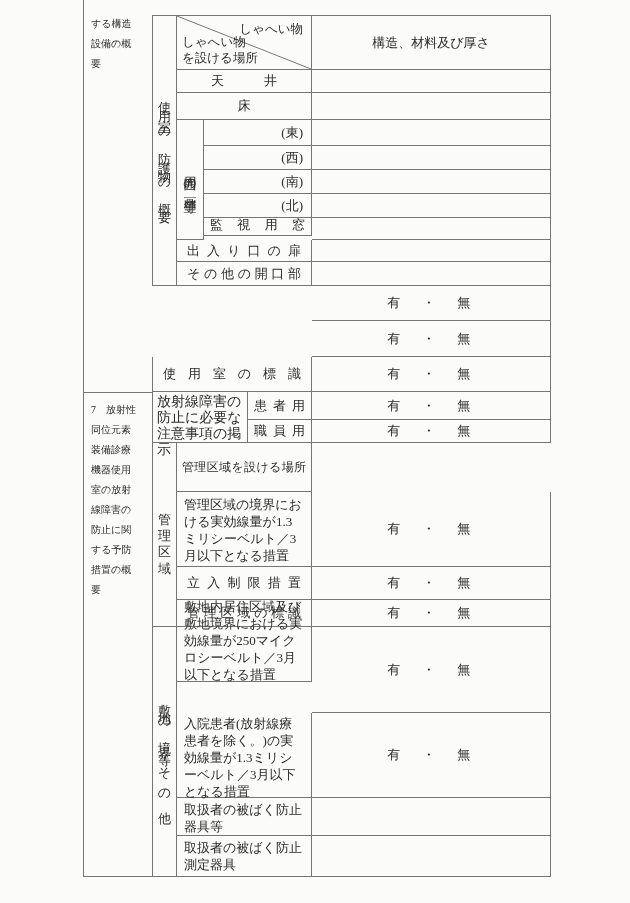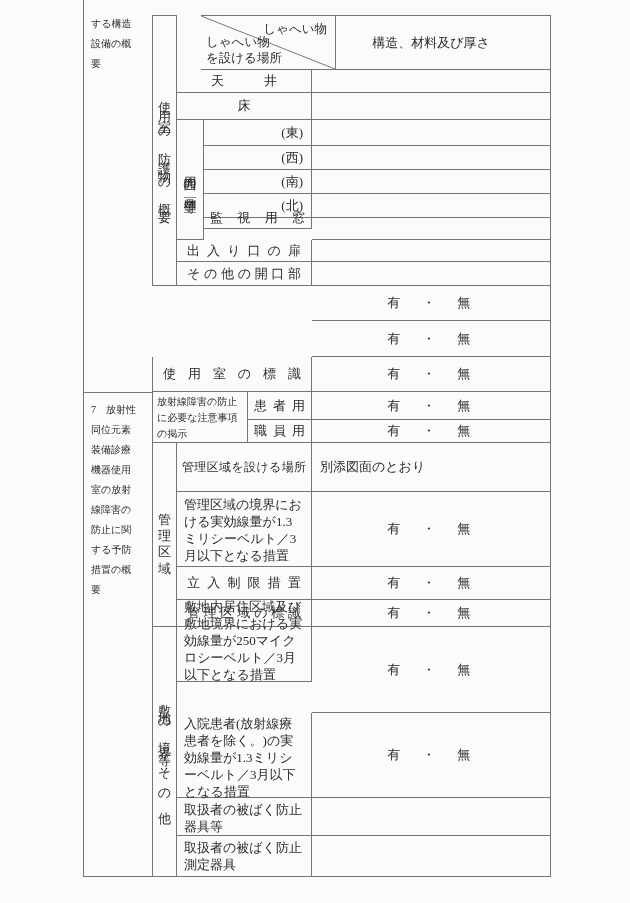--- a/index.html
+++ b/index.html
@@ -23,39 +23,39 @@
   .lab > span{display:block;width:100%;text-align:justify;text-align-last:justify;text-justify:inter-character;padding:0 10px;}
   .lab.pad-lg > span{padding:0 34px;}
   .lab.pad-sm > span{padding:0 6px;}
   .lab.fz12 > span{font-size:12px;padding:0 5px;white-space:nowrap;}
 
   .lab-c{display:flex;align-items:center;justify-content:center;}
   .lab-r{display:flex;align-items:center;justify-content:flex-end;padding-right:8px;}
 
   
   .para{line-height:17px;padding:3px 7px;}
-  .para.fz12{font-size:10px;line-height:16px;padding:2px 4px;}
+  .para.fz12{font-size:14px;line-height:16px;padding:2px 4px;}
 
   
   .seclab{white-space:pre-line;line-height:20px;padding:14px 0 0 7px;font-size:10px;}
 
   
   .vert{display:flex;align-items:center;justify-content:center;}
   .vert > span{writing-mode:vertical-rl;text-orientation:upright;line-height:1;}
   .v-protect > span{letter-spacing:9px;}
   .v-wall > span{letter-spacing:2px;}
   .v-kanri > span{letter-spacing:16px;}
   .v-shikichi > span{letter-spacing:7px;}
 
   
   .val{display:flex;align-items:center;justify-content:center;letter-spacing:.35em;}
   .val-left{display:flex;align-items:center;padding-left:8px;}
 
   
-  .diag{overflow:hidden;margin-left:24px;}
+  .diag{overflow:hidden;}
   .diag svg{position:absolute;left:0;top:0;width:100%;height:100%;}
   .diag .tr{position:absolute;right:8px;top:5px;font-size:12.5px;}
   .diag .blc{position:absolute;left:5px;bottom:3px;font-size:12.5px;line-height:16px;white-space:pre-line;}
 </style>
 </head>
 <body>
 
 <div class="page">
 
   <div class="cell bl bb seclab" style="left:83px;top:0;width:69px;height:393px">する構造
@@ -98,21 +98,21 @@
     </div>
 
   <div class="cell br bb lab-r" style="left:204px;top:120px;width:108px;height:26px">(東)</div>
   <div class="cell br bb" style="left:312px;top:120px;width:239px;height:26px"></div>
   <div class="cell br bb lab-r" style="left:204px;top:146px;width:108px;height:24px">(西)</div>
   <div class="cell br bb" style="left:312px;top:146px;width:239px;height:24px"></div>
   <div class="cell br bb lab-r" style="left:204px;top:170px;width:108px;height:24px">(南)</div>
   <div class="cell br bb" style="left:312px;top:170px;width:239px;height:24px"></div>
   <div class="cell br bb lab-r" style="left:204px;top:194px;width:108px;height:24px">(北)</div>
   <div class="cell br bb" style="left:312px;top:194px;width:239px;height:24px"></div>
-  <div class="cell br bb lab pad-sm" style="left:204px;top:207px;width:108px;height:22px">
+  <div class="cell br bb lab pad-sm" style="left:204px;top:214px;width:108px;height:22px">
       <span>監視用窓</span>
     </div>
   <div class="cell br bb" style="left:312px;top:218px;width:239px;height:22px"></div>
 
   <div class="cell br bb lab" style="left:177px;top:240px;width:135px;height:22px">
       <span>出入り口の扉</span>
     </div>
   <div class="cell br bb" style="left:312px;top:240px;width:239px;height:22px"></div>
   <div class="cell br bb lab" style="left:177px;top:262px;width:135px;height:24px">
       <span>その他の開口部</span>
@@ -136,21 +136,20 @@
     </div>
   <div class="cell br bb val" style="left:312px;top:420px;width:239px;height:23px">有　・　無</div>
 
   <div class="cell bl br bb vert v-kanri" style="left:152px;top:443px;width:25px;height:184px">
       <span>管理区域</span>
     </div>
 
   <div class="cell br bb lab fz12" style="left:177px;top:443px;width:135px;height:49px">
       <span>管理区域を設ける場所</span>
     </div>
-  <div class="cell br bb val-left" style="left:312px;top:443px;width:239px;height:49px">別添図面のとおり</div>
 
   <div class="cell br bb para" style="left:177px;top:492px;width:135px;height:75px;padding-top:4px">管理区域の境界における実効線量が1.3ミリシーベルト／3月以下となる措置</div>
   <div class="cell br bb val" style="left:312px;top:492px;width:239px;height:75px">有　・　無</div>
 
   <div class="cell br bb lab" style="left:177px;top:567px;width:135px;height:33px">
       <span>立入制限措置</span>
     </div>
   <div class="cell br bb val" style="left:312px;top:567px;width:239px;height:33px">有　・　無</div>
 
   <div class="cell br bb lab" style="left:177px;top:600px;width:135px;height:27px">

